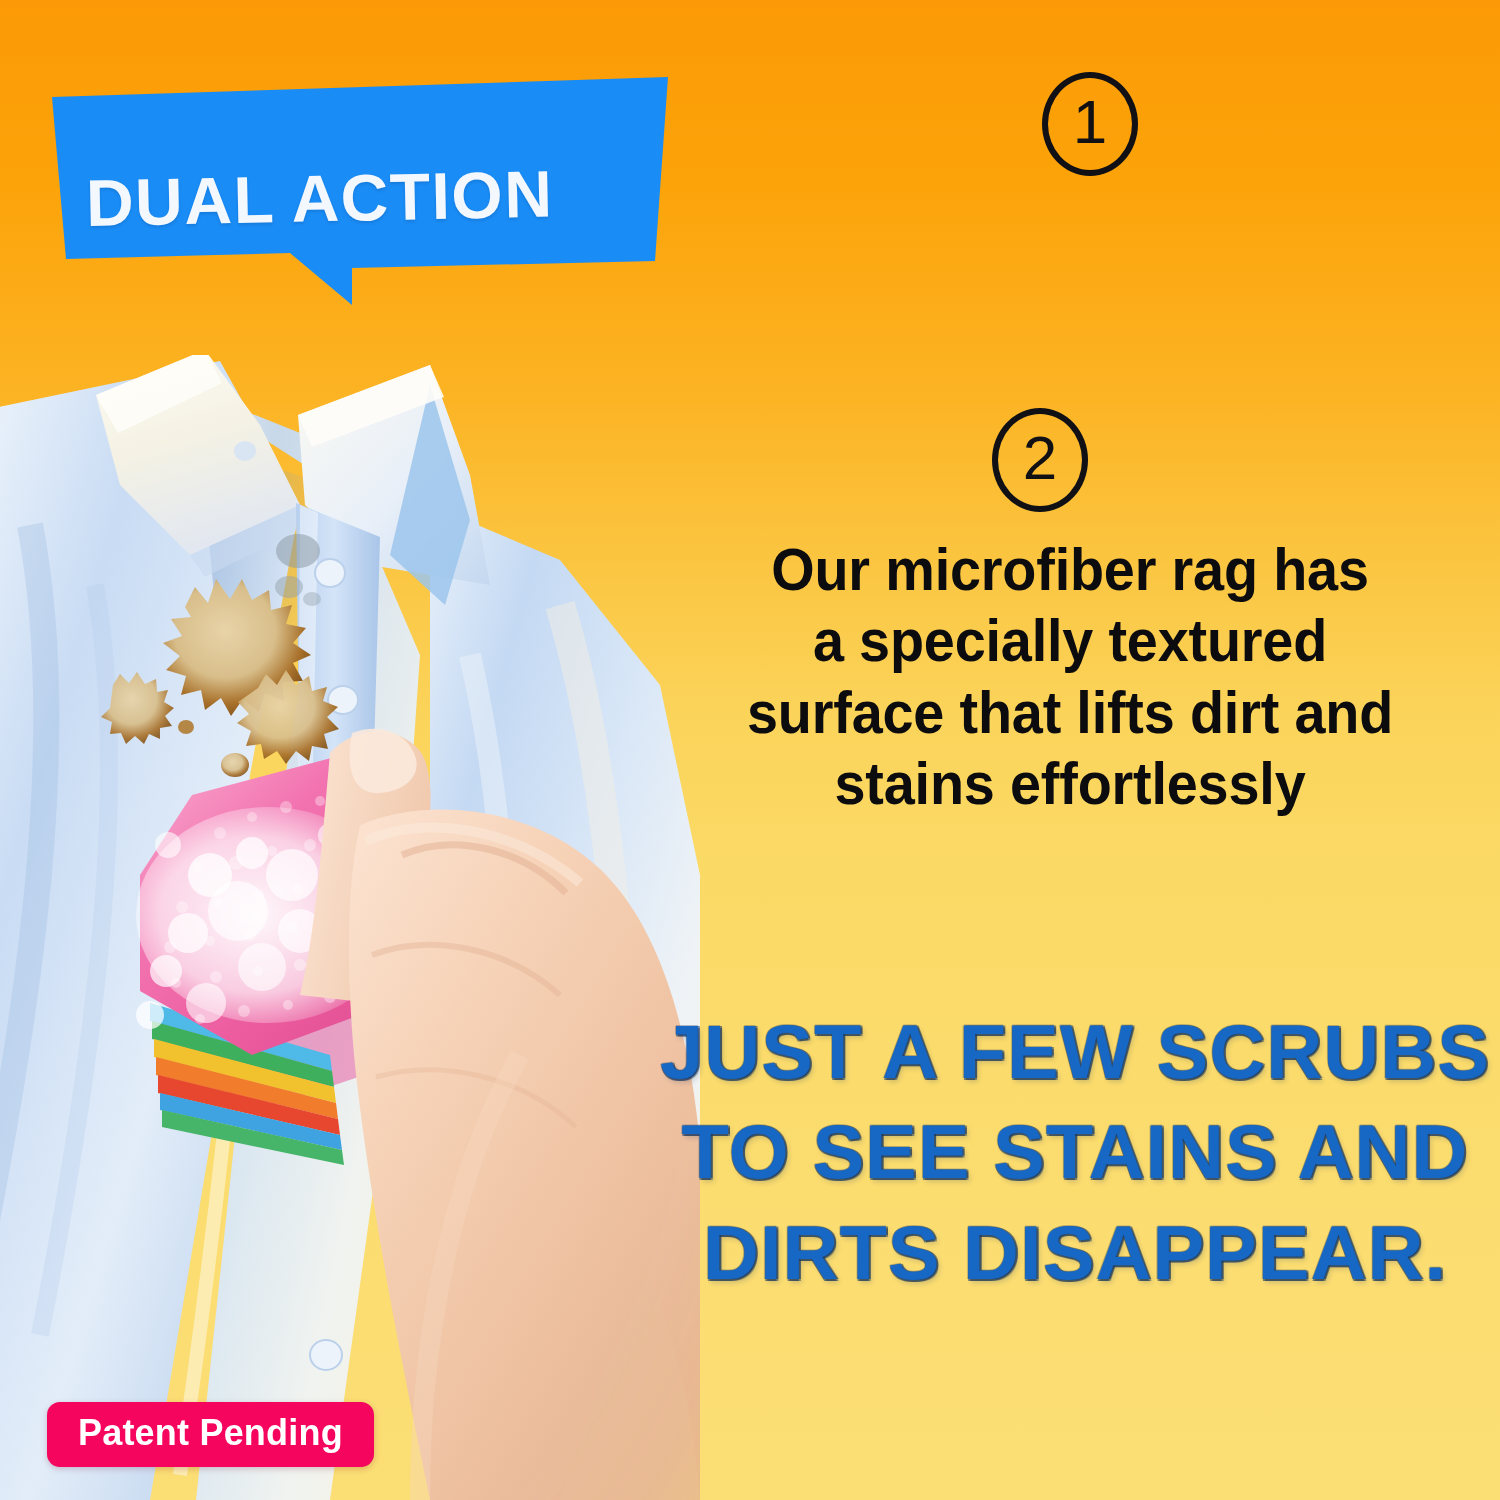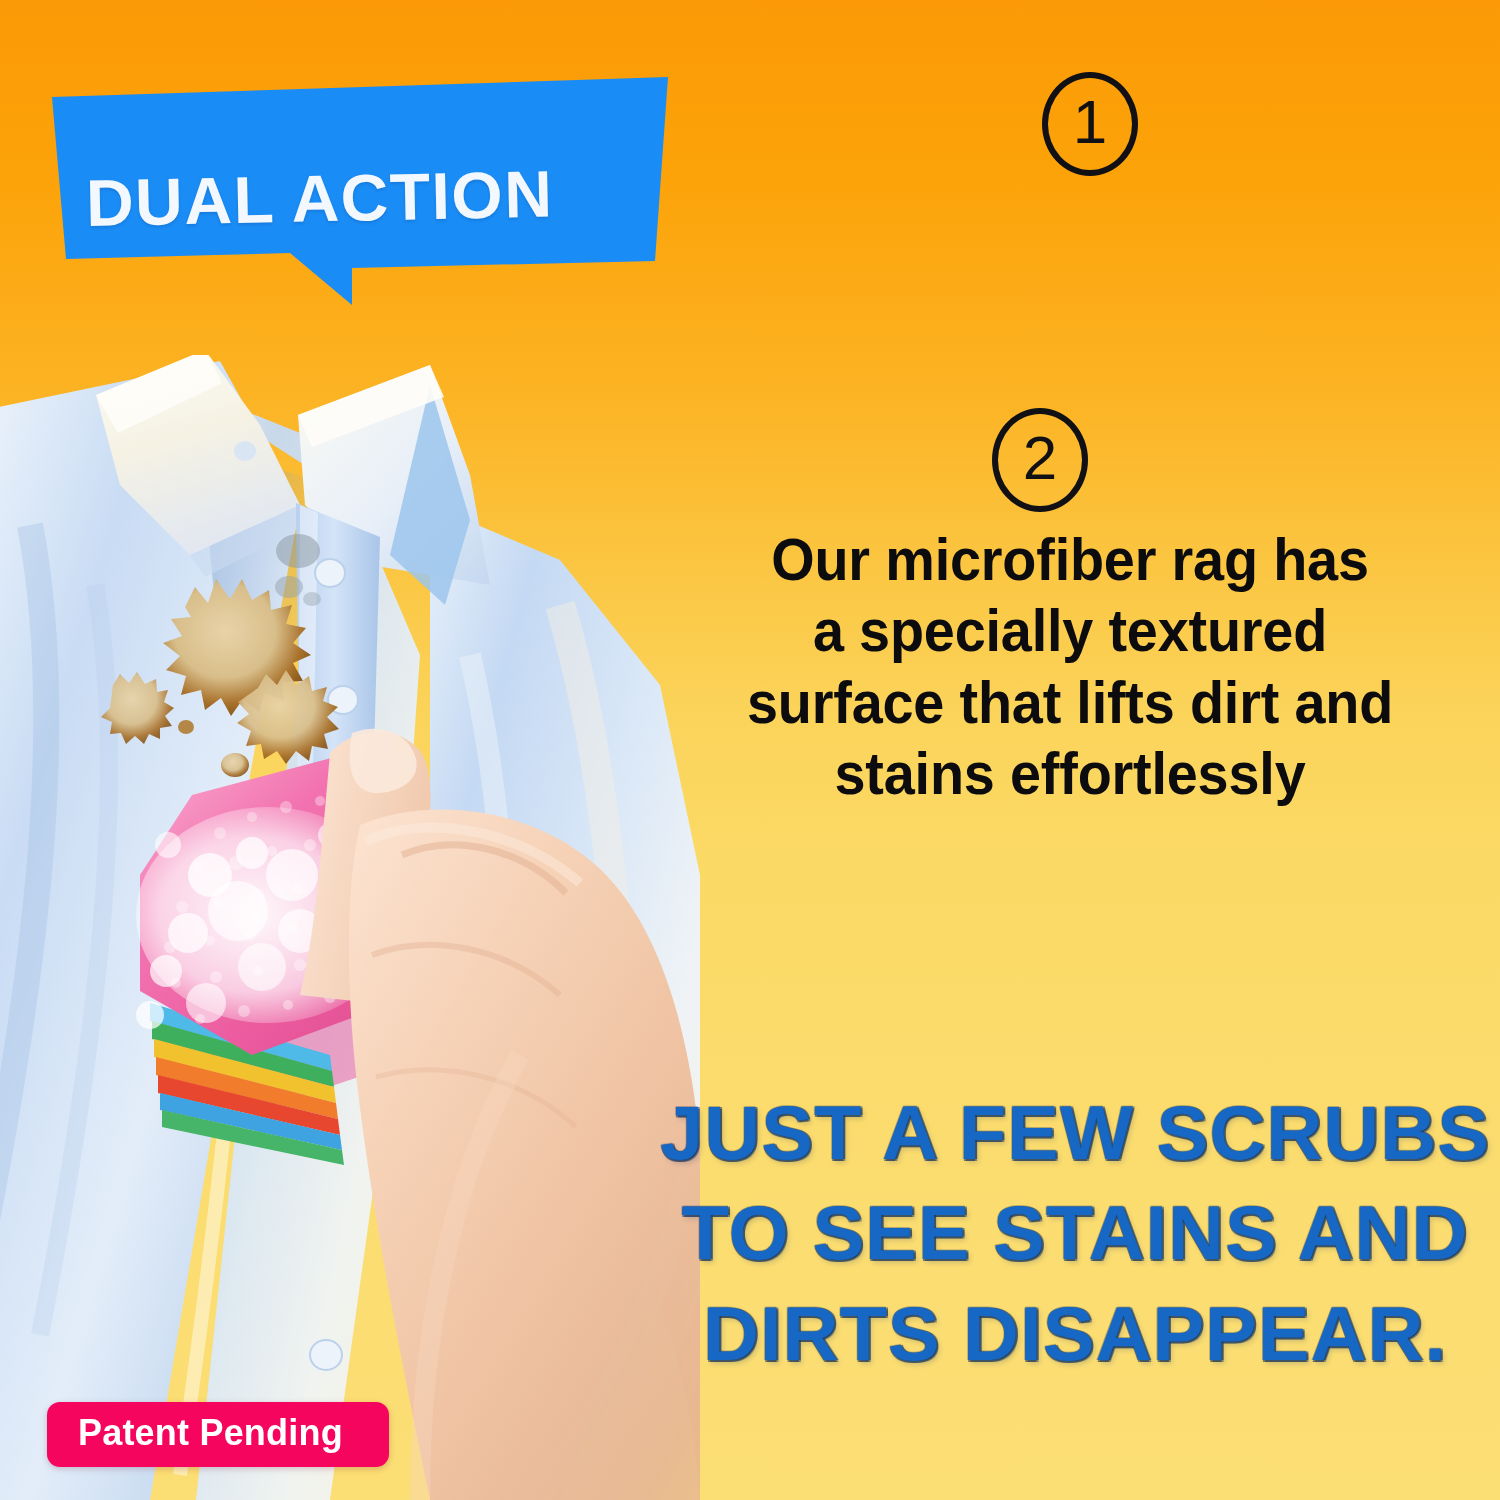--- a/index.html
+++ b/index.html
@@ -55,43 +55,43 @@
     font-size:60px;font-weight:700;color:#0C0B0E;
     line-height:1.19;white-space:nowrap;
     font-family:"Liberation Sans Narrow","Liberation Sans","DejaVu Sans Condensed",sans-serif;
     transform:scaleX(.93);letter-spacing:-.2px;
   }
 
   #step1{left:640px;top:72px;width:860px;}
   #step1 .num-circle{margin-left:402px;margin-right:auto;}
   #step2{left:640px;top:408px;width:860px;}
   #step2 .num-circle{margin-left:352px;margin-right:auto;}
-  #step2 .step-lines{margin-top:12px;}
-
-  
-  #headline{position:absolute;left:660px;top:1083px;width:830px;text-align:center;}
+  #step2 .step-lines{margin-top:22px;}
+
+  
+  #headline{position:absolute;left:660px;top:1002px;width:830px;text-align:center;}
   .hl-line{
     font-size:76px;font-weight:700;color:#1668C4;
     letter-spacing:1px;line-height:1.32;white-space:nowrap;
     font-family:"Liberation Sans Narrow","Liberation Sans","DejaVu Sans Condensed",sans-serif;
     transform:scaleX(1.02);
     text-shadow:
        2px 0 0 rgba(16,48,92,.55),
        0 2px 0 rgba(16,48,92,.55),
        2px 2px 0 rgba(16,48,92,.45),
       -1px 0 0 rgba(16,48,92,.30),
        0 -1px 0 rgba(16,48,92,.30),
        3px 4px 5px rgba(20,50,95,.18);
   }
 
   
   #patent{
     position:absolute;left:47px;bottom:33px;
     background:#F5055E;border-radius:13px;
-    padding:13px 46px 16px 31px;
+    padding:13px 31px 16px 31px;
     box-shadow:0 2px 6px rgba(110,0,40,.22);
   }
   #patent span{
     display:block;font-size:36px;font-weight:700;color:#FFFFFF;
     letter-spacing:.2px;line-height:1;white-space:nowrap;
   }
 </style>
 </head>
 <body>
 

